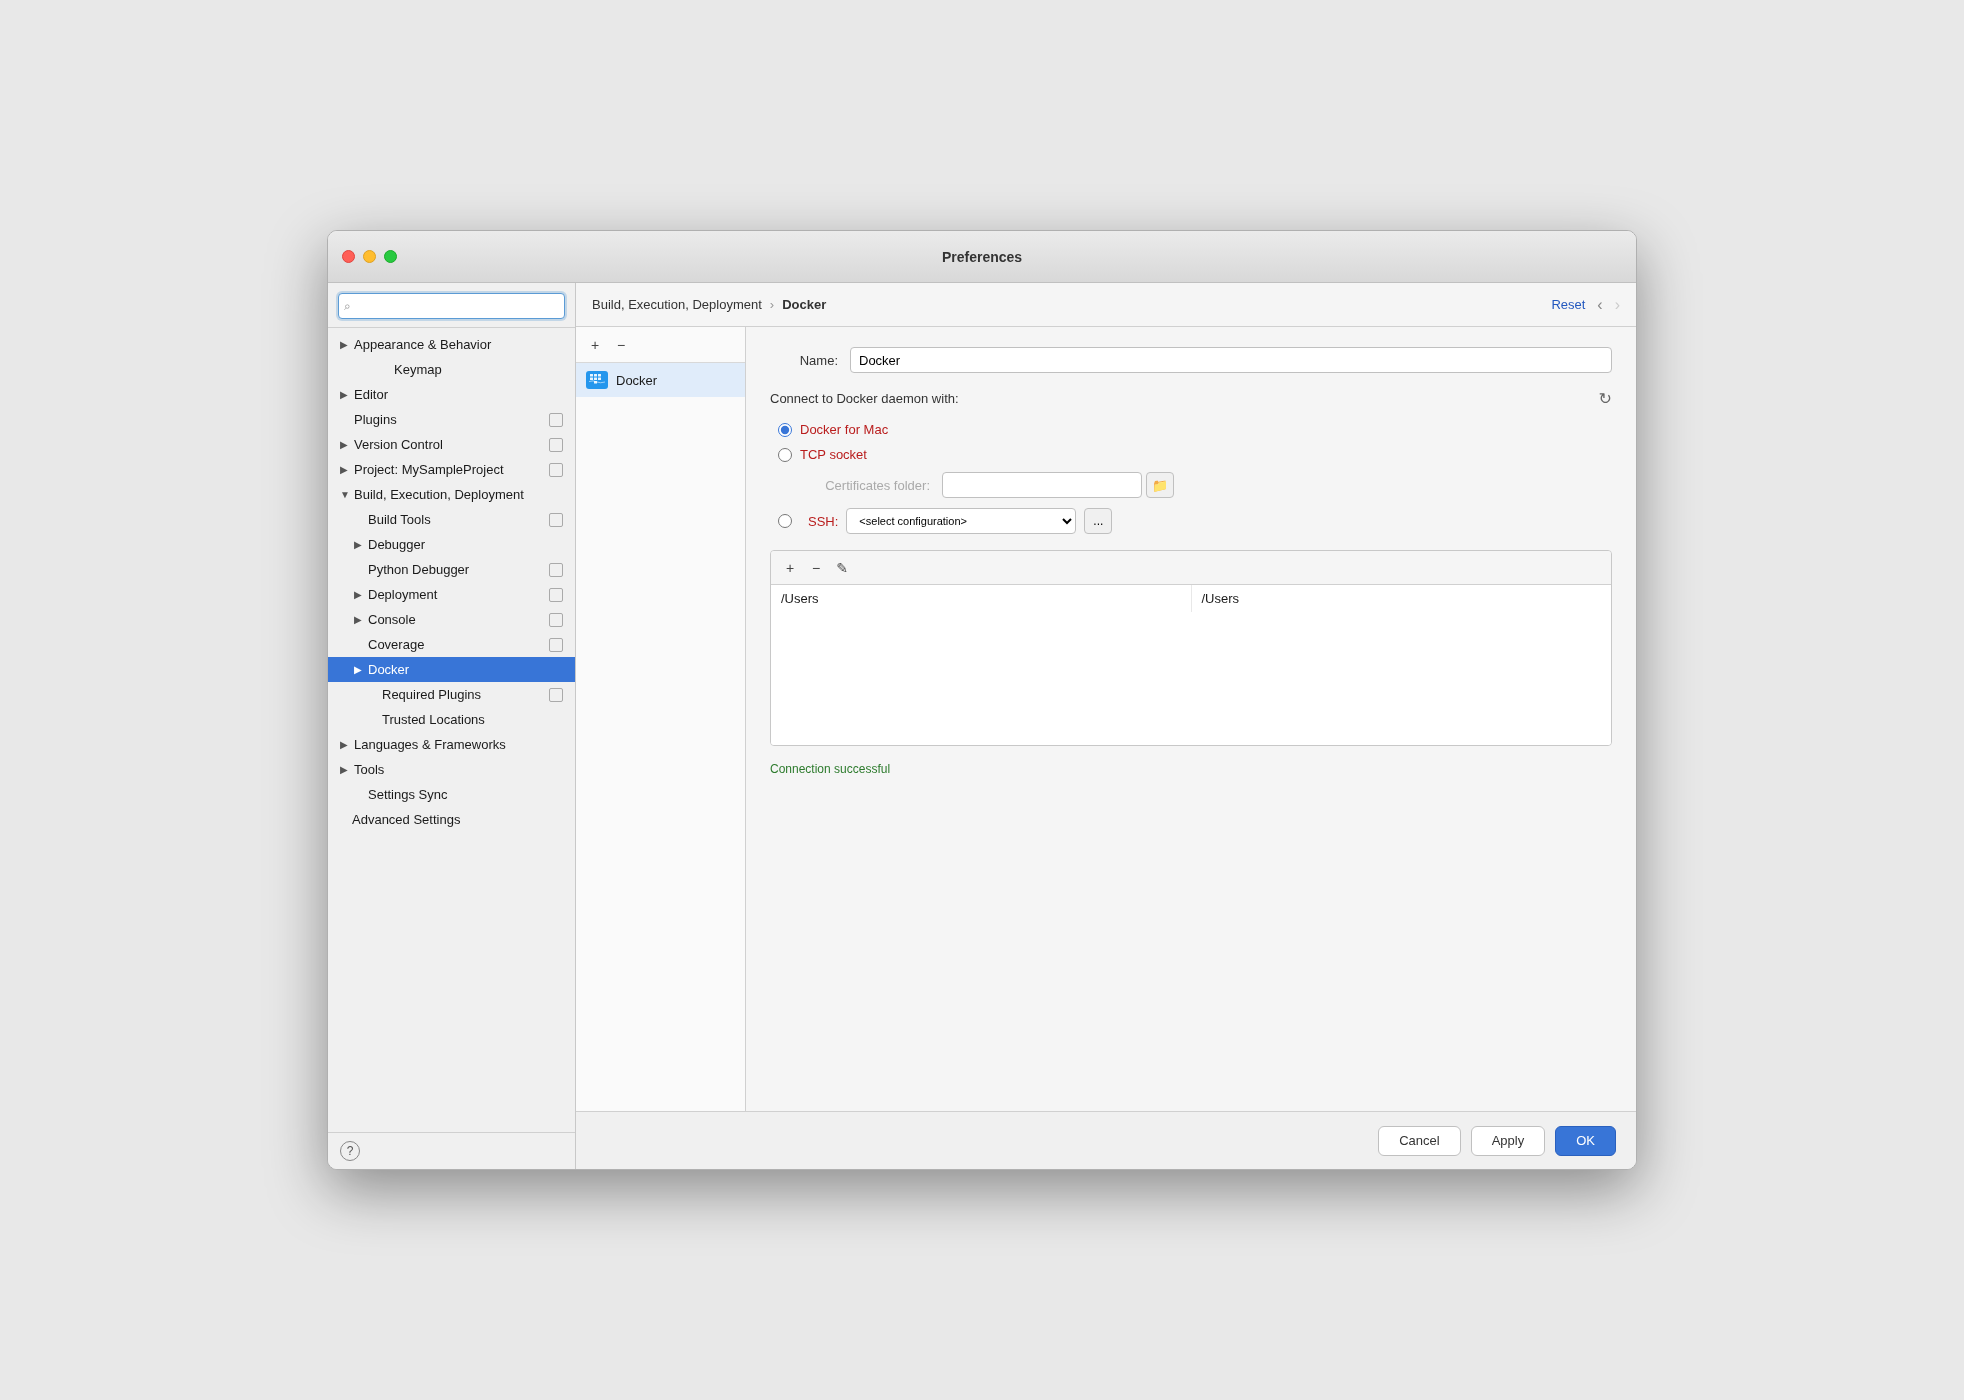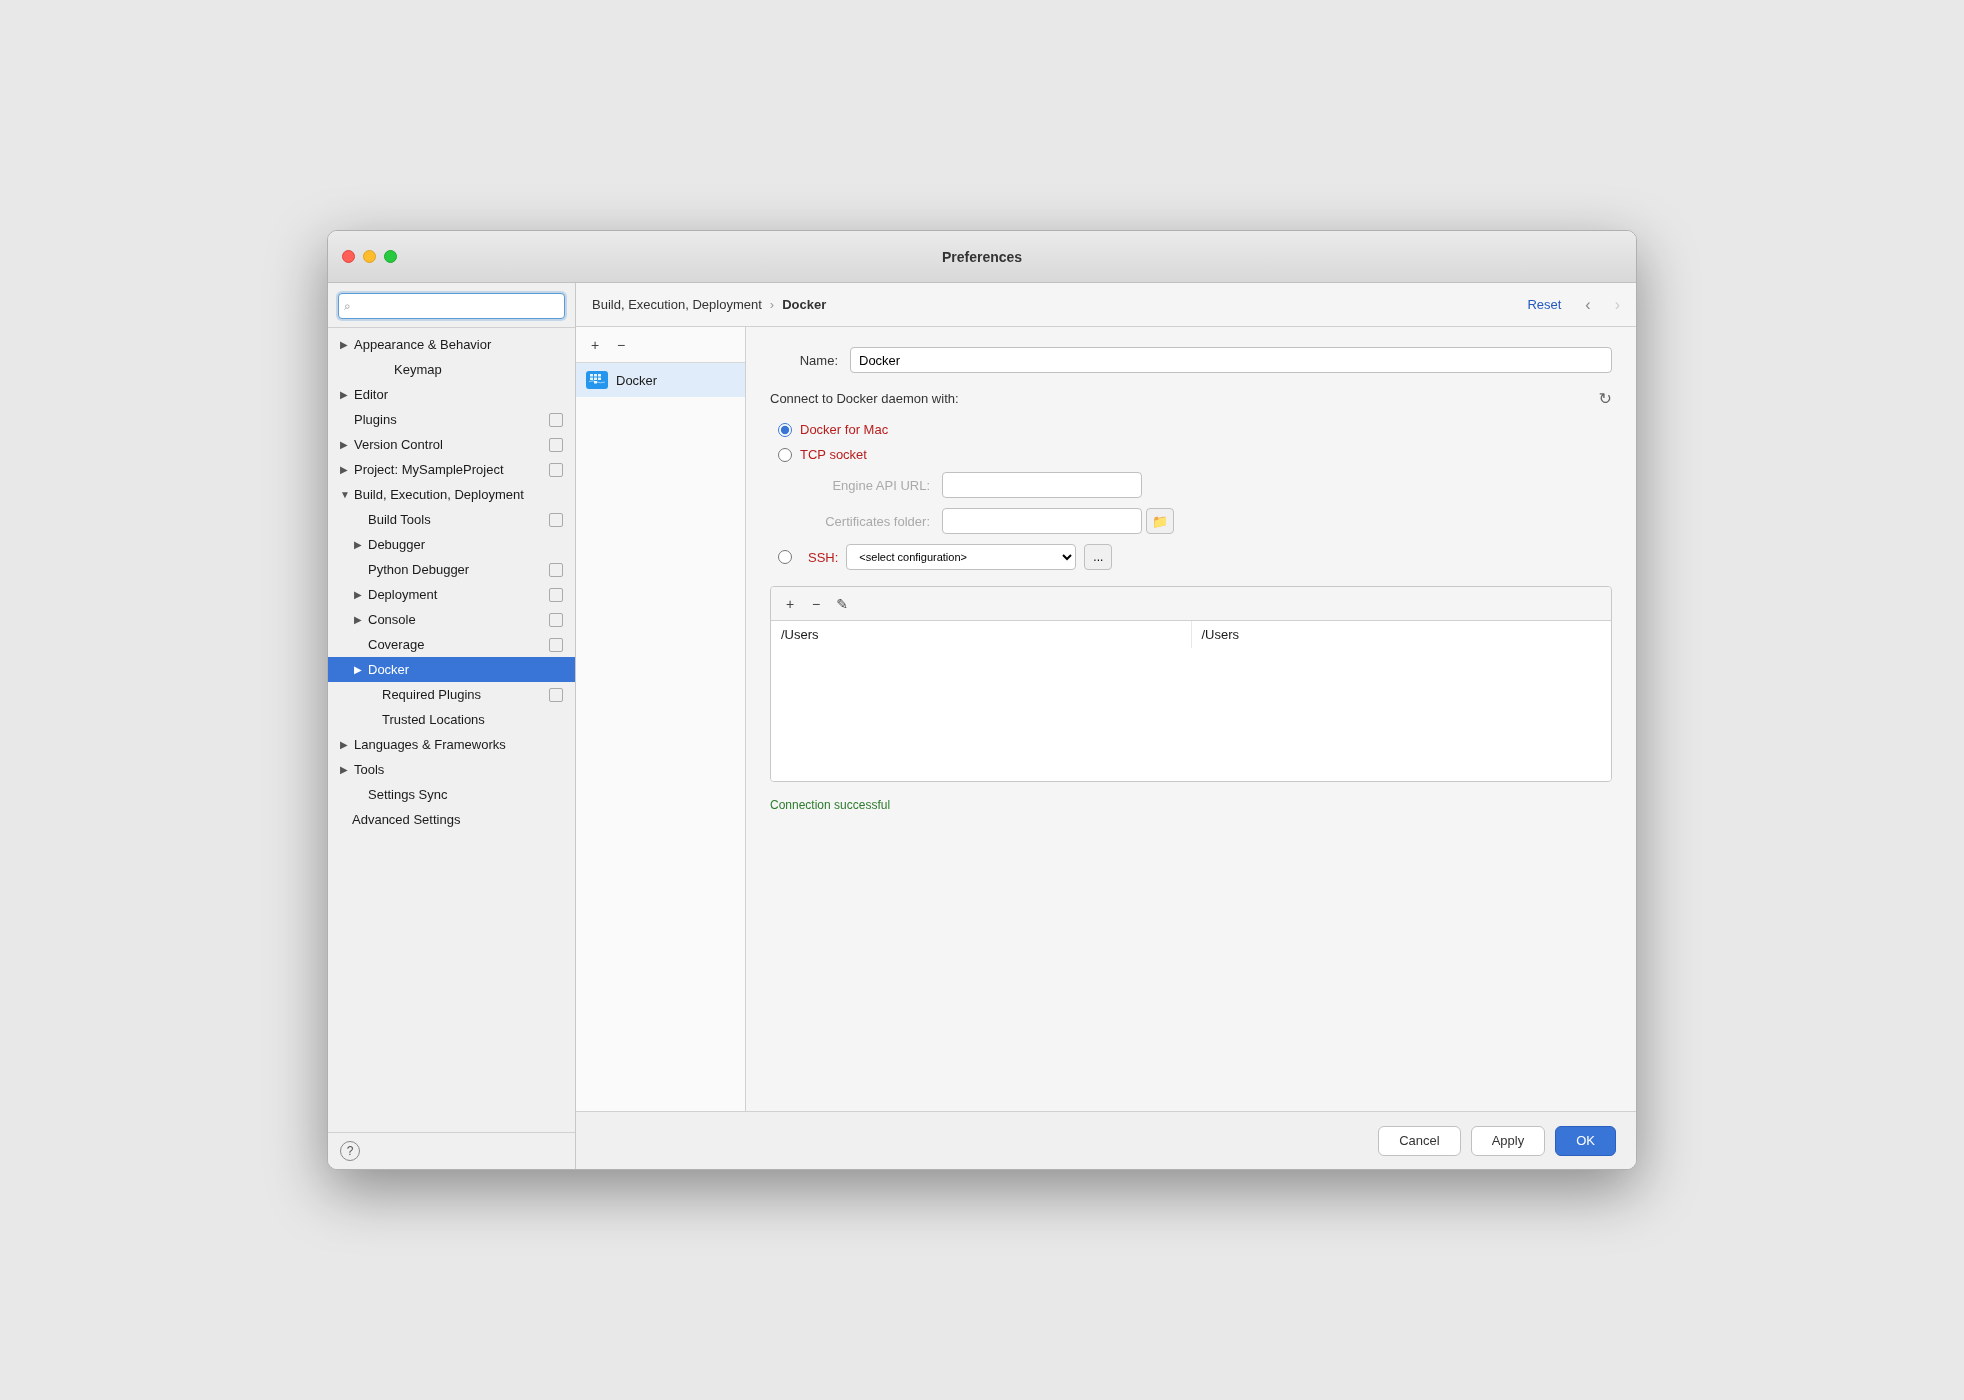--- a/index.html
+++ b/index.html
@@ -178,21 +178,21 @@
     .breadcrumb-sep {
       color: #999;
     }
     .breadcrumb-current {
       font-weight: 600;
     }
     .panel-header-actions {
       margin-left: auto;
       display: flex;
       align-items: center;
-      gap: 24px;
+      gap: 12px;
     }
     .reset-btn {
       color: #2358bf;
       font-size: 13px;
       cursor: pointer;
       background: none;
       border: none;
     }
     .nav-arrow {
       font-size: 16px;
@@ -663,24 +663,20 @@
             <span class="radio-label">Docker for Mac</span>
           </div>
 
           <div class="radio-row">
             <input type="radio" class="radio-input" name="connect_method" style="">
             <span class="radio-label">TCP socket</span>
           </div>
 
           <div class="sub-form">
             <div class="form-row">
-              <label class="form-label" style="width:140px;color:#aaa;">Engine API URL:</label>
-              <input class="form-input" type="text" style="width: 200px;" disabled="">
-            </div>
-            <div class="form-row">
               <label class="form-label" style="width:140px;color:#aaa;">Certificates folder:</label>
               <input class="form-input" type="text" style="width: 200px;" disabled="">
               <button class="folder-btn">
                 <span>📁</span>
               </button>
             </div>
           </div>
 
           <div class="ssh-row">
             <input type="radio" class="radio-input" name="connect_method" style="">

